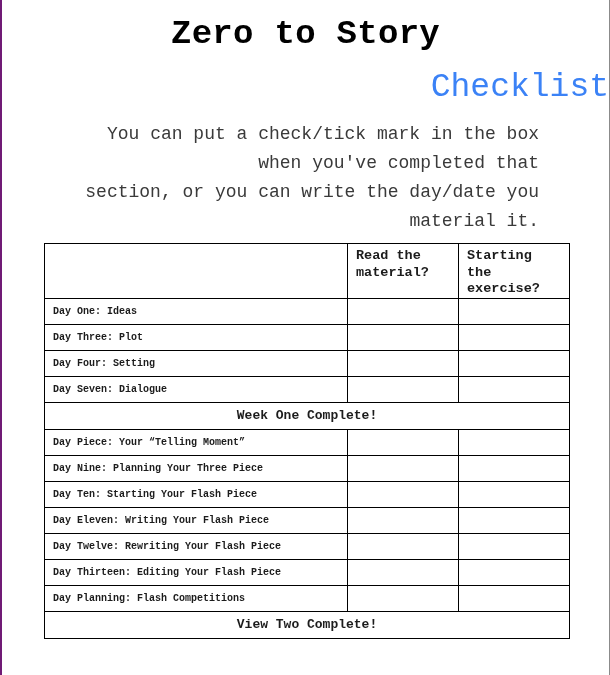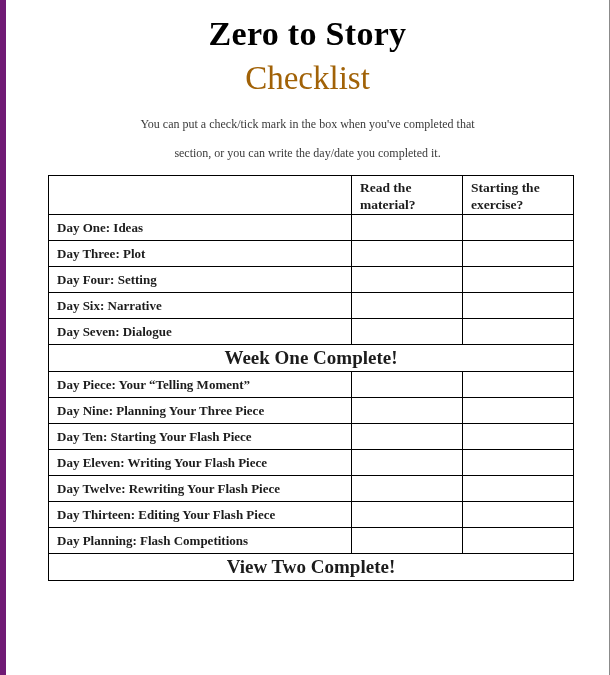--- a/index.html
+++ b/index.html
@@ -2,48 +2,48 @@
 <html><head>
 <meta charset="utf-8">
 <style>
   html, body { margin: 0; padding: 0; background: #ffffff; }
   .page {
     position: relative;
     width: 610px;
     height: 675px;
     box-sizing: border-box;
     background: #ffffff;
-    border-left: 6px solid #701a75;
+    border-left: 2px solid #701a75;
     border-right: 1px solid #8b8b8b;
-    font-family: Liberation Serif, serif;
+    font-family: Liberation Mono, monospace;
     overflow: hidden;
   }
   .title {
     margin-top: 14px;
     text-align: center;
     font-size: 34px;
     line-height: 40px;
     font-weight: 800;
     letter-spacing: 0.3px;
     color: #000000;
   }
   .subtitle {
-    margin-top: 4px;
-    text-align: center;
+    margin-top: 14px;
+    text-align: right;
     font-size: 33px;
     line-height: 40px;
     font-weight: 300;
-    color: #a16207;
+    color: #3b82f6;
   }
   .intro {
     margin: 12px 70px 4px 70px;
-    font-size: 12px;
+    font-size: 18px;
     line-height: 29px;
     color: #3a3a3a;
-    text-align: center;
+    text-align: right;
   }
   table.checklist {
     margin: 7px 16px 0 42px;
     width: 525px;
     border-collapse: collapse;
     table-layout: fixed;
   }
   table.checklist th, table.checklist td {
     border: 1.5px solid #000000;
     box-sizing: border-box;
@@ -54,44 +54,44 @@
     text-align: left;
     padding: 4px 10px 0 8px;
     font-size: 13.5px;
     line-height: 16.5px;
     font-weight: 700;
     color: #1c1c1c;
   }
   td.day {
     height: 26px;
     padding: 0 4px 0 8px;
-    font-size: 13px;
+    font-size: 10px;
     font-weight: 700;
     color: #1c1c1c;
     white-space: nowrap;
     overflow: hidden;
   }
   td.check { height: 26px; }
   td.week {
     height: 27px;
     text-align: center;
-    font-size: 19px;
+    font-size: 13px;
     font-weight: 700;
     color: #1c1c1c;
   }
 </style>
 </head>
 <body>
 
 <div class="page">
   <div class="title">Zero to Story</div>
   <div class="subtitle">Checklist</div>
   <div class="intro">
     <div>You can put a check/tick mark in the box when you've completed that</div>
-    <div>section, or you can write the day/date you completed it.</div>
+    <div>section, or you can write the day/date you material it.</div>
   </div>
 
   <table class="checklist">
     <colgroup>
       <col style="width:303px">
       <col style="width:111px">
       <col style="width:111px">
     </colgroup>
     <thead>
       <tr>
@@ -106,25 +106,20 @@
           <td class="check"></td>
           <td class="check"></td>
         </tr>
         <tr>
           <td class="day">Day Three: Plot</td>
           <td class="check"></td>
           <td class="check"></td>
         </tr>
         <tr>
           <td class="day">Day Four: Setting</td>
-          <td class="check"></td>
-          <td class="check"></td>
-        </tr>
-        <tr>
-          <td class="day">Day Six: Narrative</td>
           <td class="check"></td>
           <td class="check"></td>
         </tr>
         <tr>
           <td class="day">Day Seven: Dialogue</td>
           <td class="check"></td>
           <td class="check"></td>
         </tr>
         <tr>
           <td colspan="3" class="week">Week One Complete!</td>

